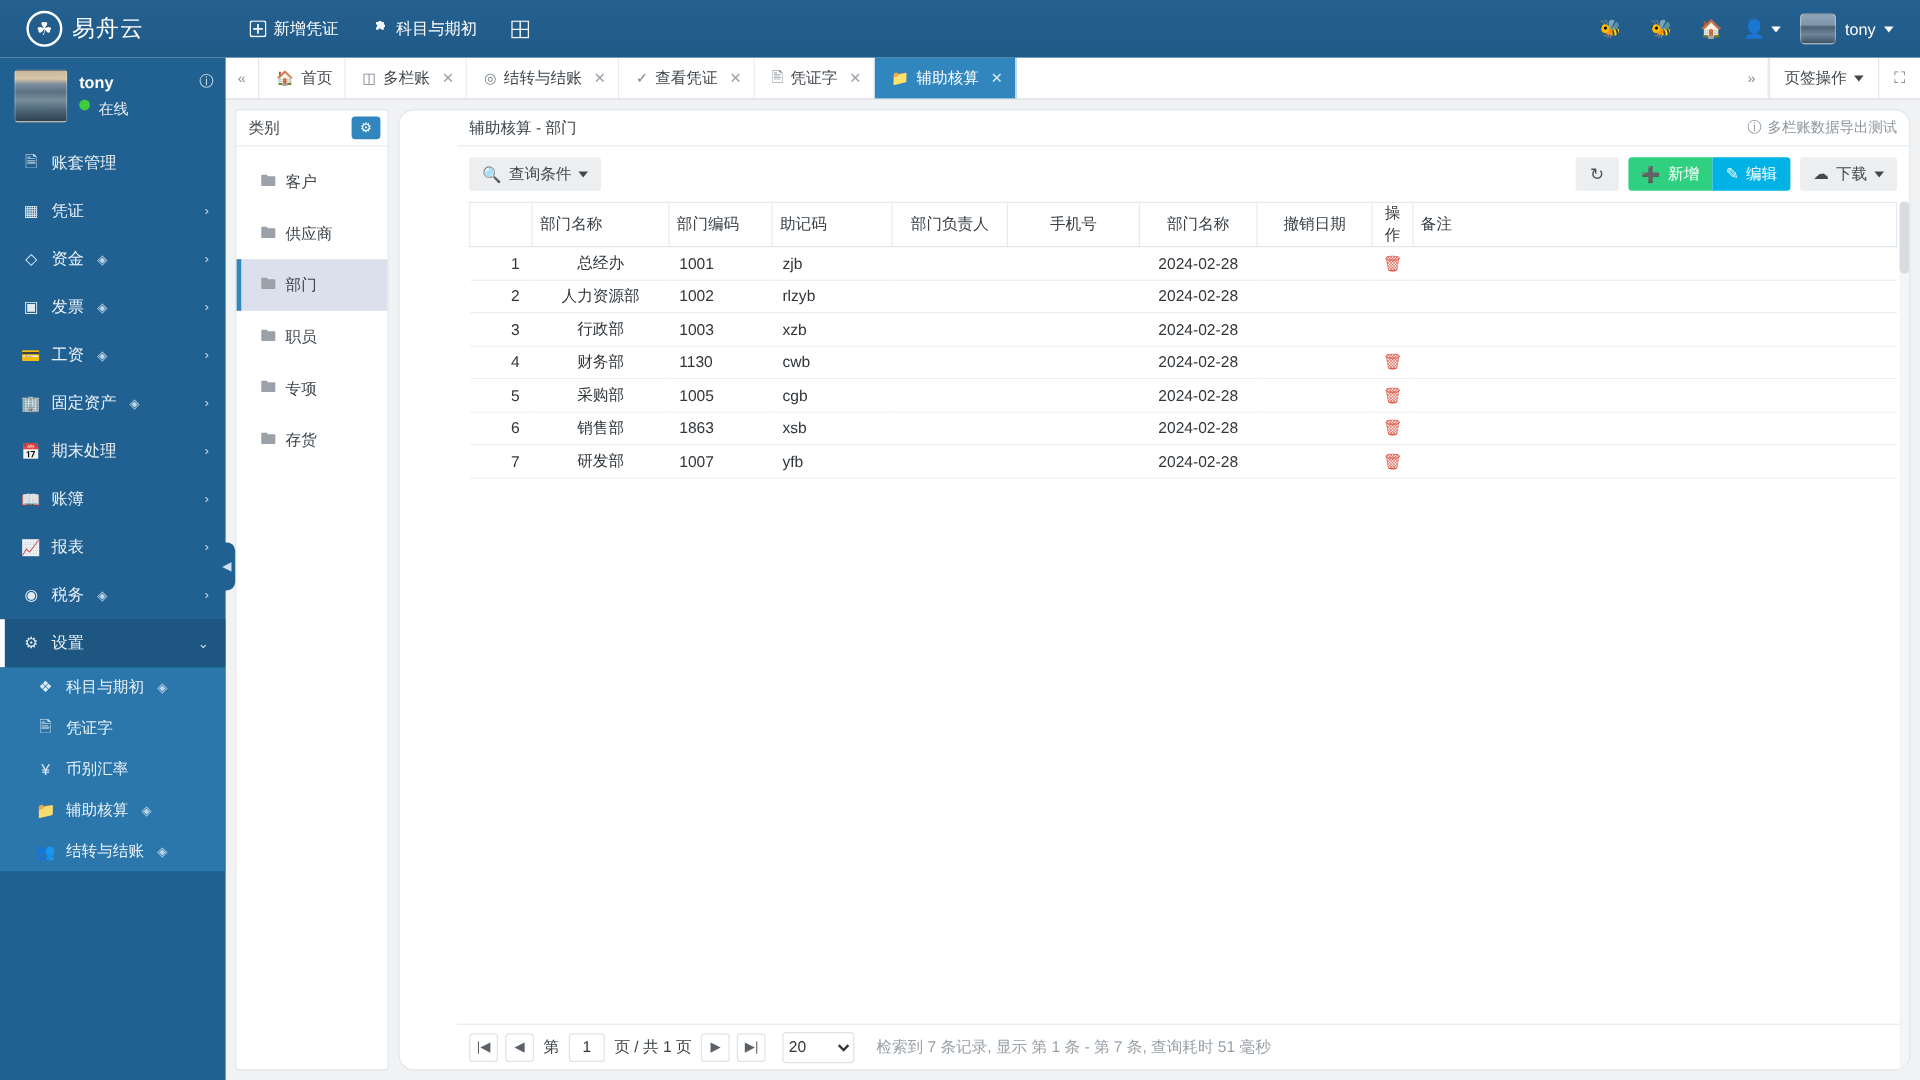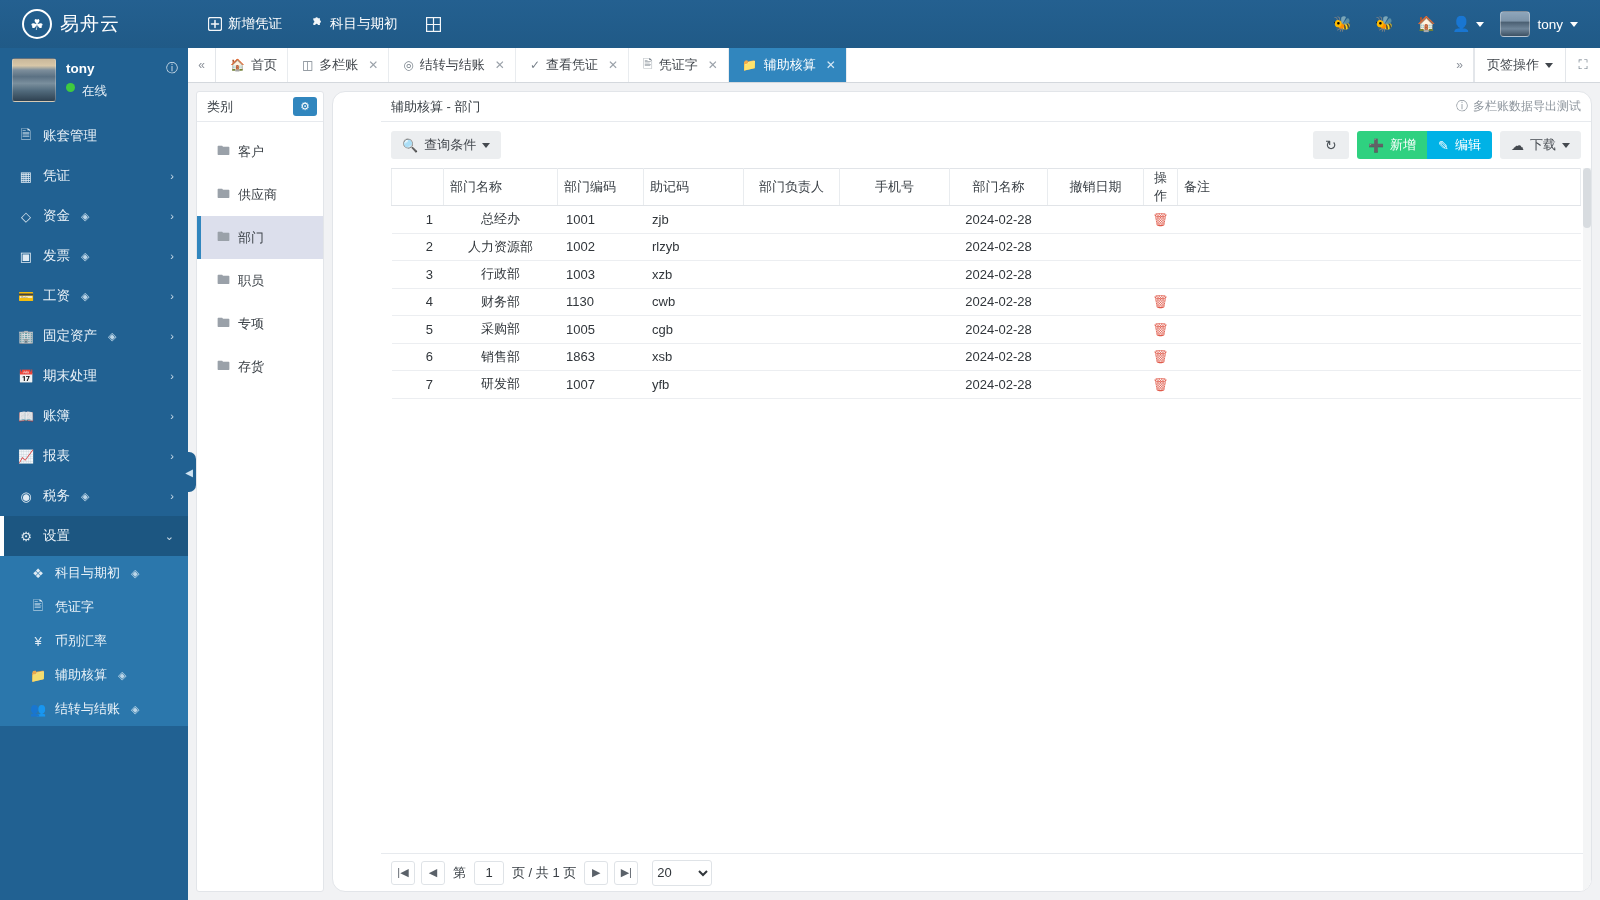--- a/index.html
+++ b/index.html
@@ -644,17 +644,18 @@
         <span class="pg-label">第</span>
         <input id="pg-input" value="1" style="">
         <span class="pg-label">页 / 共 1 页</span>
         <div class="pg-btn">▶</div>
         <div class="pg-btn">▶|</div>
         <select id="pg-size">
           <option>20</option>
           <option>50</option>
           <option>100</option>
         </select>
+        <span id="pg-info">检索到 7 条记录, 显示 第 1 条 - 第 7 条, 查询耗时 51 毫秒</span>
       </div>
 
     </div>
   </div>
 </div>
 
 </body></html>

